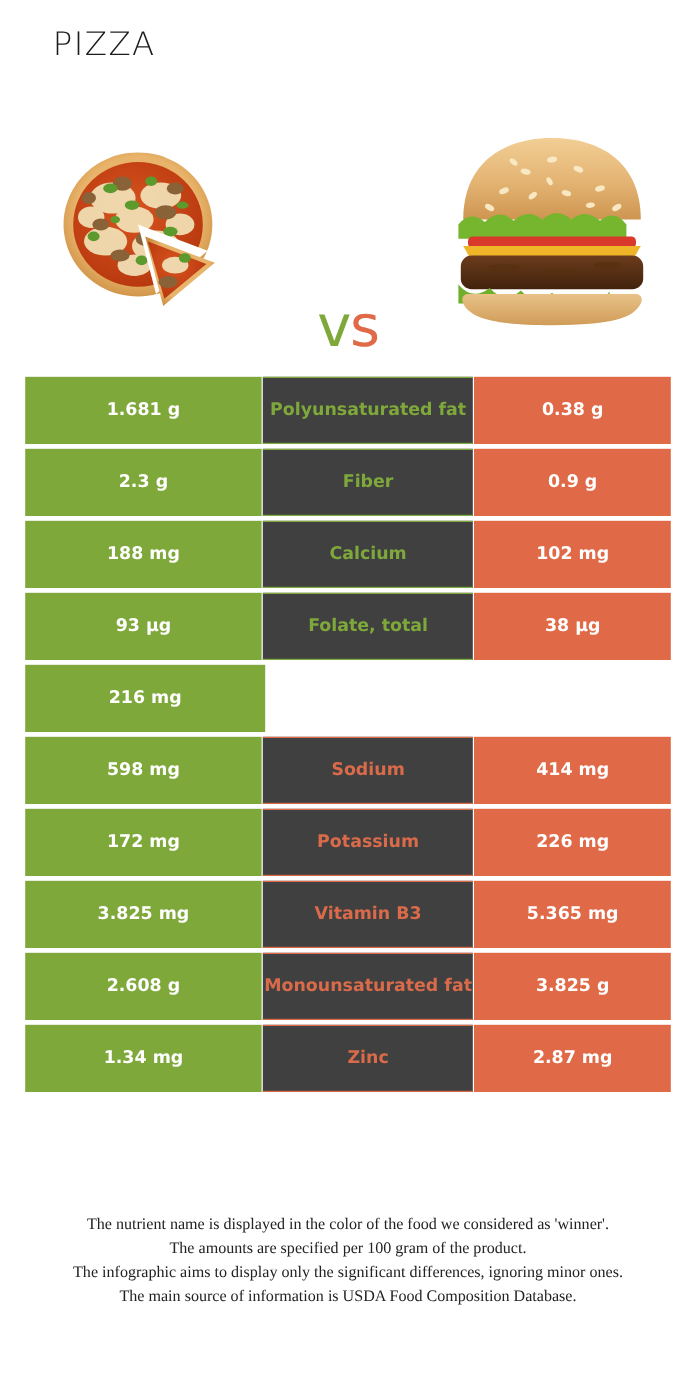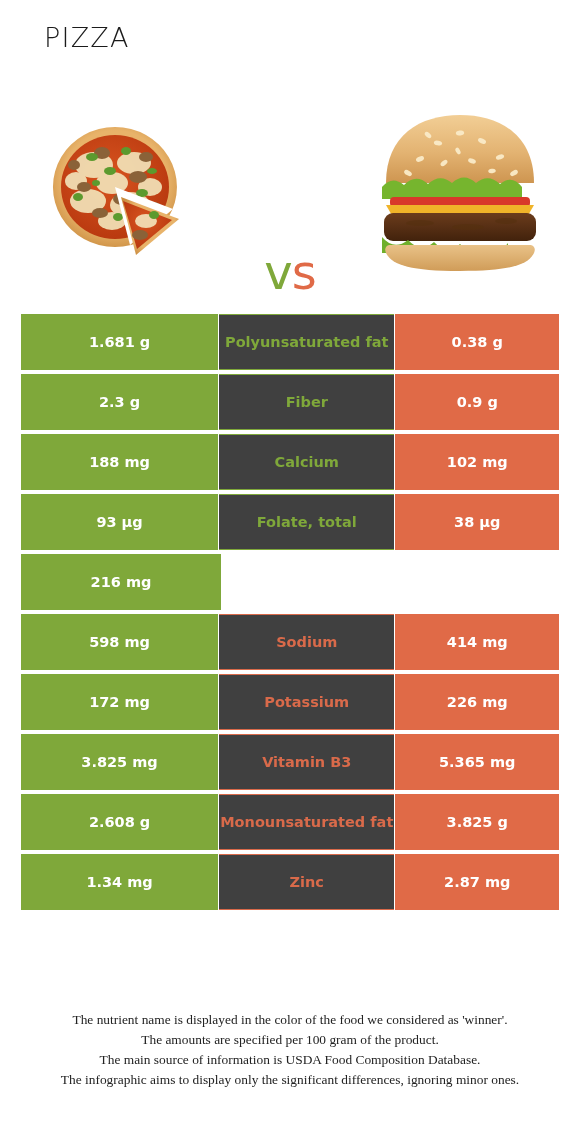--- a/index.html
+++ b/index.html
@@ -274,17 +274,17 @@
       <div class="cell cell-left">1.34 mg</div>
       <div class="cell cell-mid mid-red">Zinc</div>
       <div class="cell cell-right">2.87 mg</div>
     </div>
 
   </div>
 
   <div class="footer">
     <div>The nutrient name is displayed in the color of the food we considered as 'winner'.</div>
     <div>The amounts are specified per 100 gram of the product.</div>
+    <div>The infographic aims to display only the significant differences, ignoring minor ones.</div>
     <div>The main source of information is USDA Food Composition Database.</div>
-    <div>The infographic aims to display only the significant differences, ignoring minor ones.</div>
   </div>
 
 </div>
 
 </body></html>

